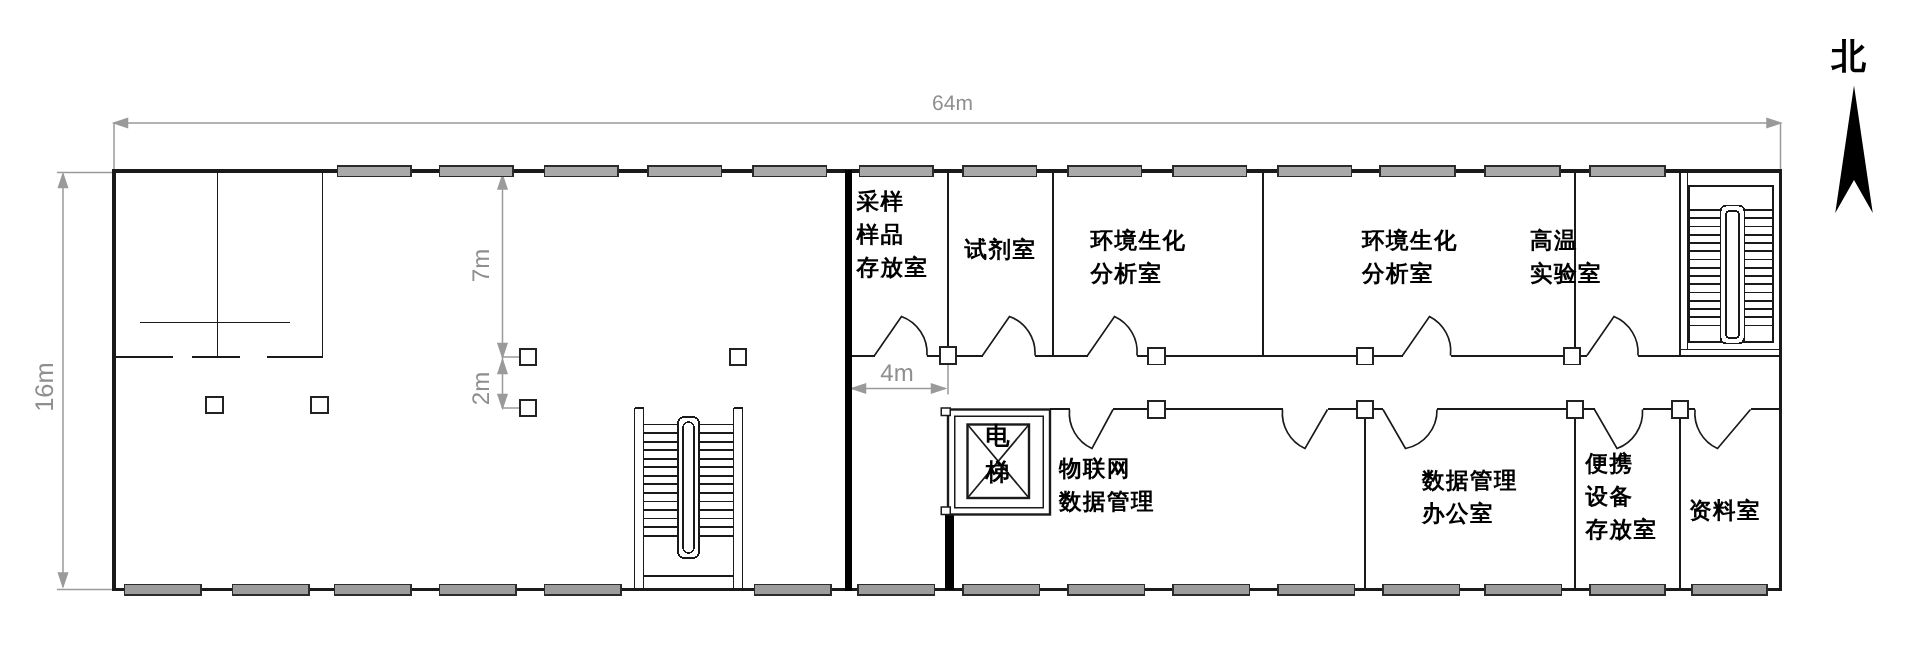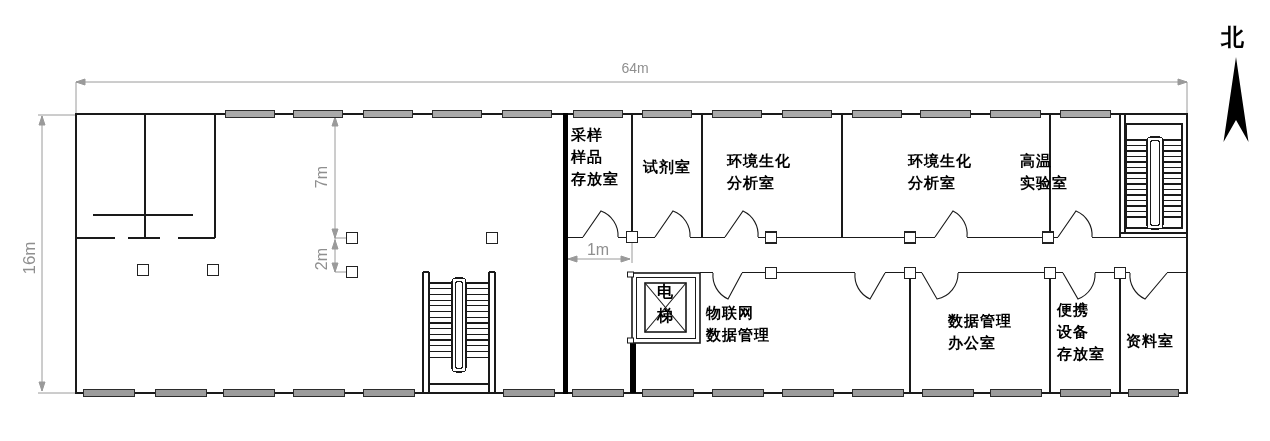--- a/index.html
+++ b/index.html
@@ -222,21 +222,21 @@
     <polygon points="1236,57 1248.5,142 1236,120 1223.5,142" fill="#000000"></polygon>
   </g>
 </svg>
 
   <div class="north-label" style="left:1221px;top:22px;">北</div>
 
   <div class="dim-label" style="left:560px;top:60px;width:150px;font-size:14px;">64m</div>
   <div class="dim-label rot" style="left:8px;top:248px;width:44px;">16m</div>
   <div class="dim-label rot" style="left:302px;top:168px;width:40px;font-size:16px;">7m</div>
   <div class="dim-label rot" style="left:302px;top:250px;width:40px;font-size:16px;">2m</div>
-  <div class="dim-label" style="left:570px;top:241px;width:56px;font-size:16px;">1m</div>
+  <div class="dim-label" style="left:570px;top:241px;width:56px;font-size:16px;">4m</div>
 
   <div class="room-label" style="left:571px;top:124px;">采样
 样品
 存放室</div>
   <div class="room-label" style="left:643px;top:156px;">试剂室</div>
   <div class="room-label" style="left:727px;top:150px;">环境生化
 分析室</div>
   <div class="room-label" style="left:908px;top:150px;">环境生化
 分析室</div>
   <div class="room-label" style="left:1020px;top:150px;">高温

